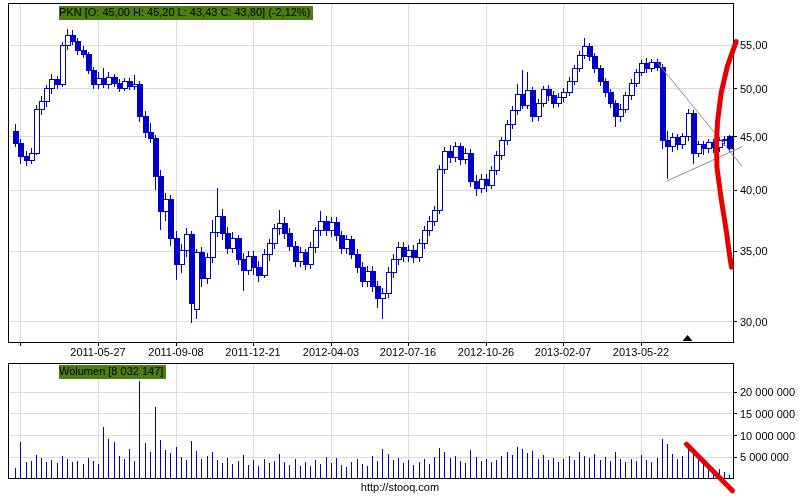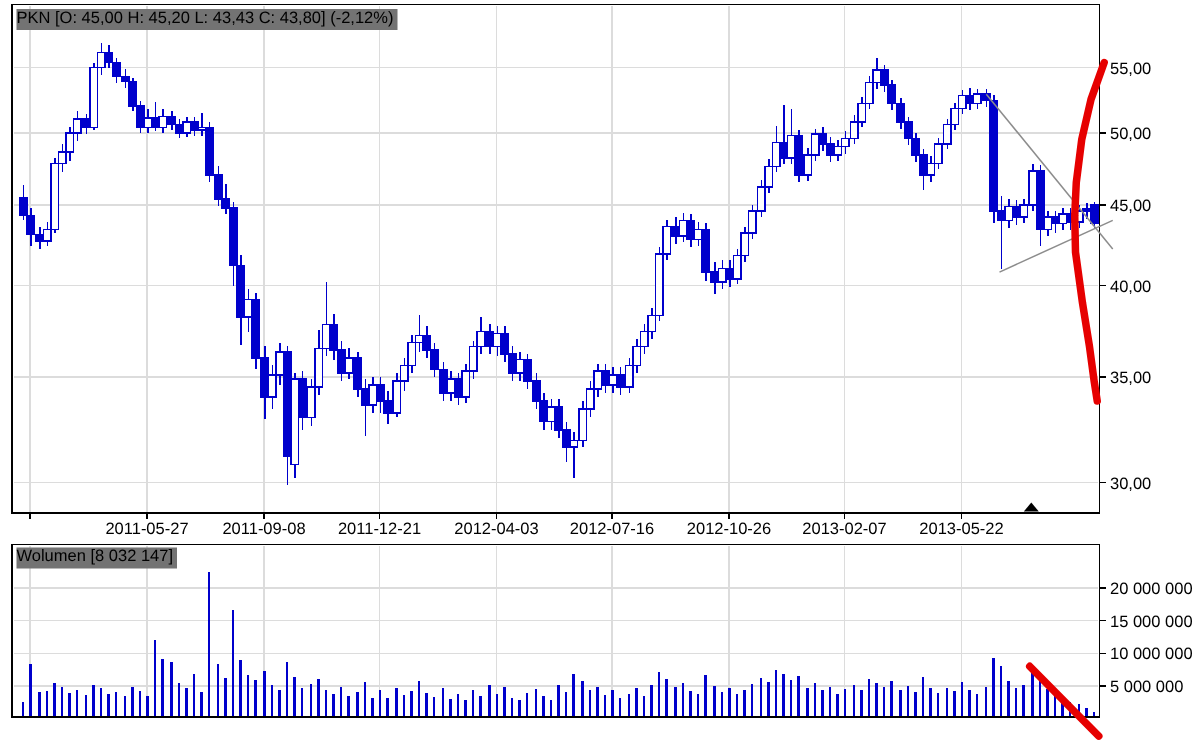--- a/index.html
+++ b/index.html
@@ -1,19 +1,19 @@
 <!DOCTYPE html>
 <html><head>
 <meta charset="utf-8">
 <style>
   html,body{margin:0;padding:0;background:#fff;}
   body{width:800px;height:500px;position:relative;font-family:"Liberation Sans",sans-serif;overflow:hidden;}
   #stage{position:absolute;left:0;top:0;width:800px;height:500px;}
   #chart-svg{position:absolute;left:0;top:0;}
-  .panel-header{position:absolute;font-size:11px;color:#000;background:#737373;white-space:nowrap;padding:0 3px 1px 0;line-height:13px;}
+  .panel-header{position:absolute;font-size:11px;color:#000;background:#4d7c0f;white-space:nowrap;padding:0 3px 1px 0;line-height:13px;margin-left:48px;}
   #price-header{left:11px;top:6px;}
   #volume-header{left:11px;top:365px;}
   #watermark{position:absolute;left:0;top:481px;width:800px;text-align:center;font-size:11px;color:#000;}
 </style>
 </head>
 <body>
 
 <div id="stage">
   <svg id="chart-svg" width="800" height="500">
       <rect x="8" y="3" width="725" height="339" fill="#ffffff" stroke="#000000" shape-rendering="crispEdges"></rect>
@@ -509,13 +509,14 @@
         <text x="641" y="356" text-anchor="middle">2013-05-22</text>
       </g>
       <line x1="657.5382" y1="62.782812540309955" x2="741.8255" y2="165.96797879138975" stroke="#8c8c8c" stroke-width="1"></line>
       <line x1="666.3289" y1="181.3730036466193" x2="741.8255" y2="146.8958292725047" stroke="#8c8c8c" stroke-width="1"></line>
       <polyline points="736.1374000000001,41.698474101723285 727.3466999999999,66.24852663967746 721.1415,93.11543083885606 717.5218000000001,121.66257848140229 716.4875999999999,143.79317425074518 717.0047,168.13713080664886 721.6586,201.9752488966279 726.3125,230.97582819558352 729.4150999999999,254.00284041588085 731.4834999999999,267.3159012605116" fill="none" stroke="#e60000" stroke-width="5" stroke-linecap="round" stroke-linejoin="round"></polyline>
       <line x1="686.4958" y1="444.2" x2="732.5176999999999" y2="490.745" stroke="#e60000" stroke-width="5" stroke-linecap="round"></line>
       <polygon points="682.53,341 692.53,341 687.53,335" fill="#000000"></polygon>
     </svg>
   <div id="price-header" class="panel-header">PKN [O: 45,00 H: 45,20 L: 43,43 C: 43,80] (-2,12%)</div>
   <div id="volume-header" class="panel-header">Wolumen [8 032 147]</div>
+  <div id="watermark">http://stooq.com</div>
 </div>
 
 </body></html>

